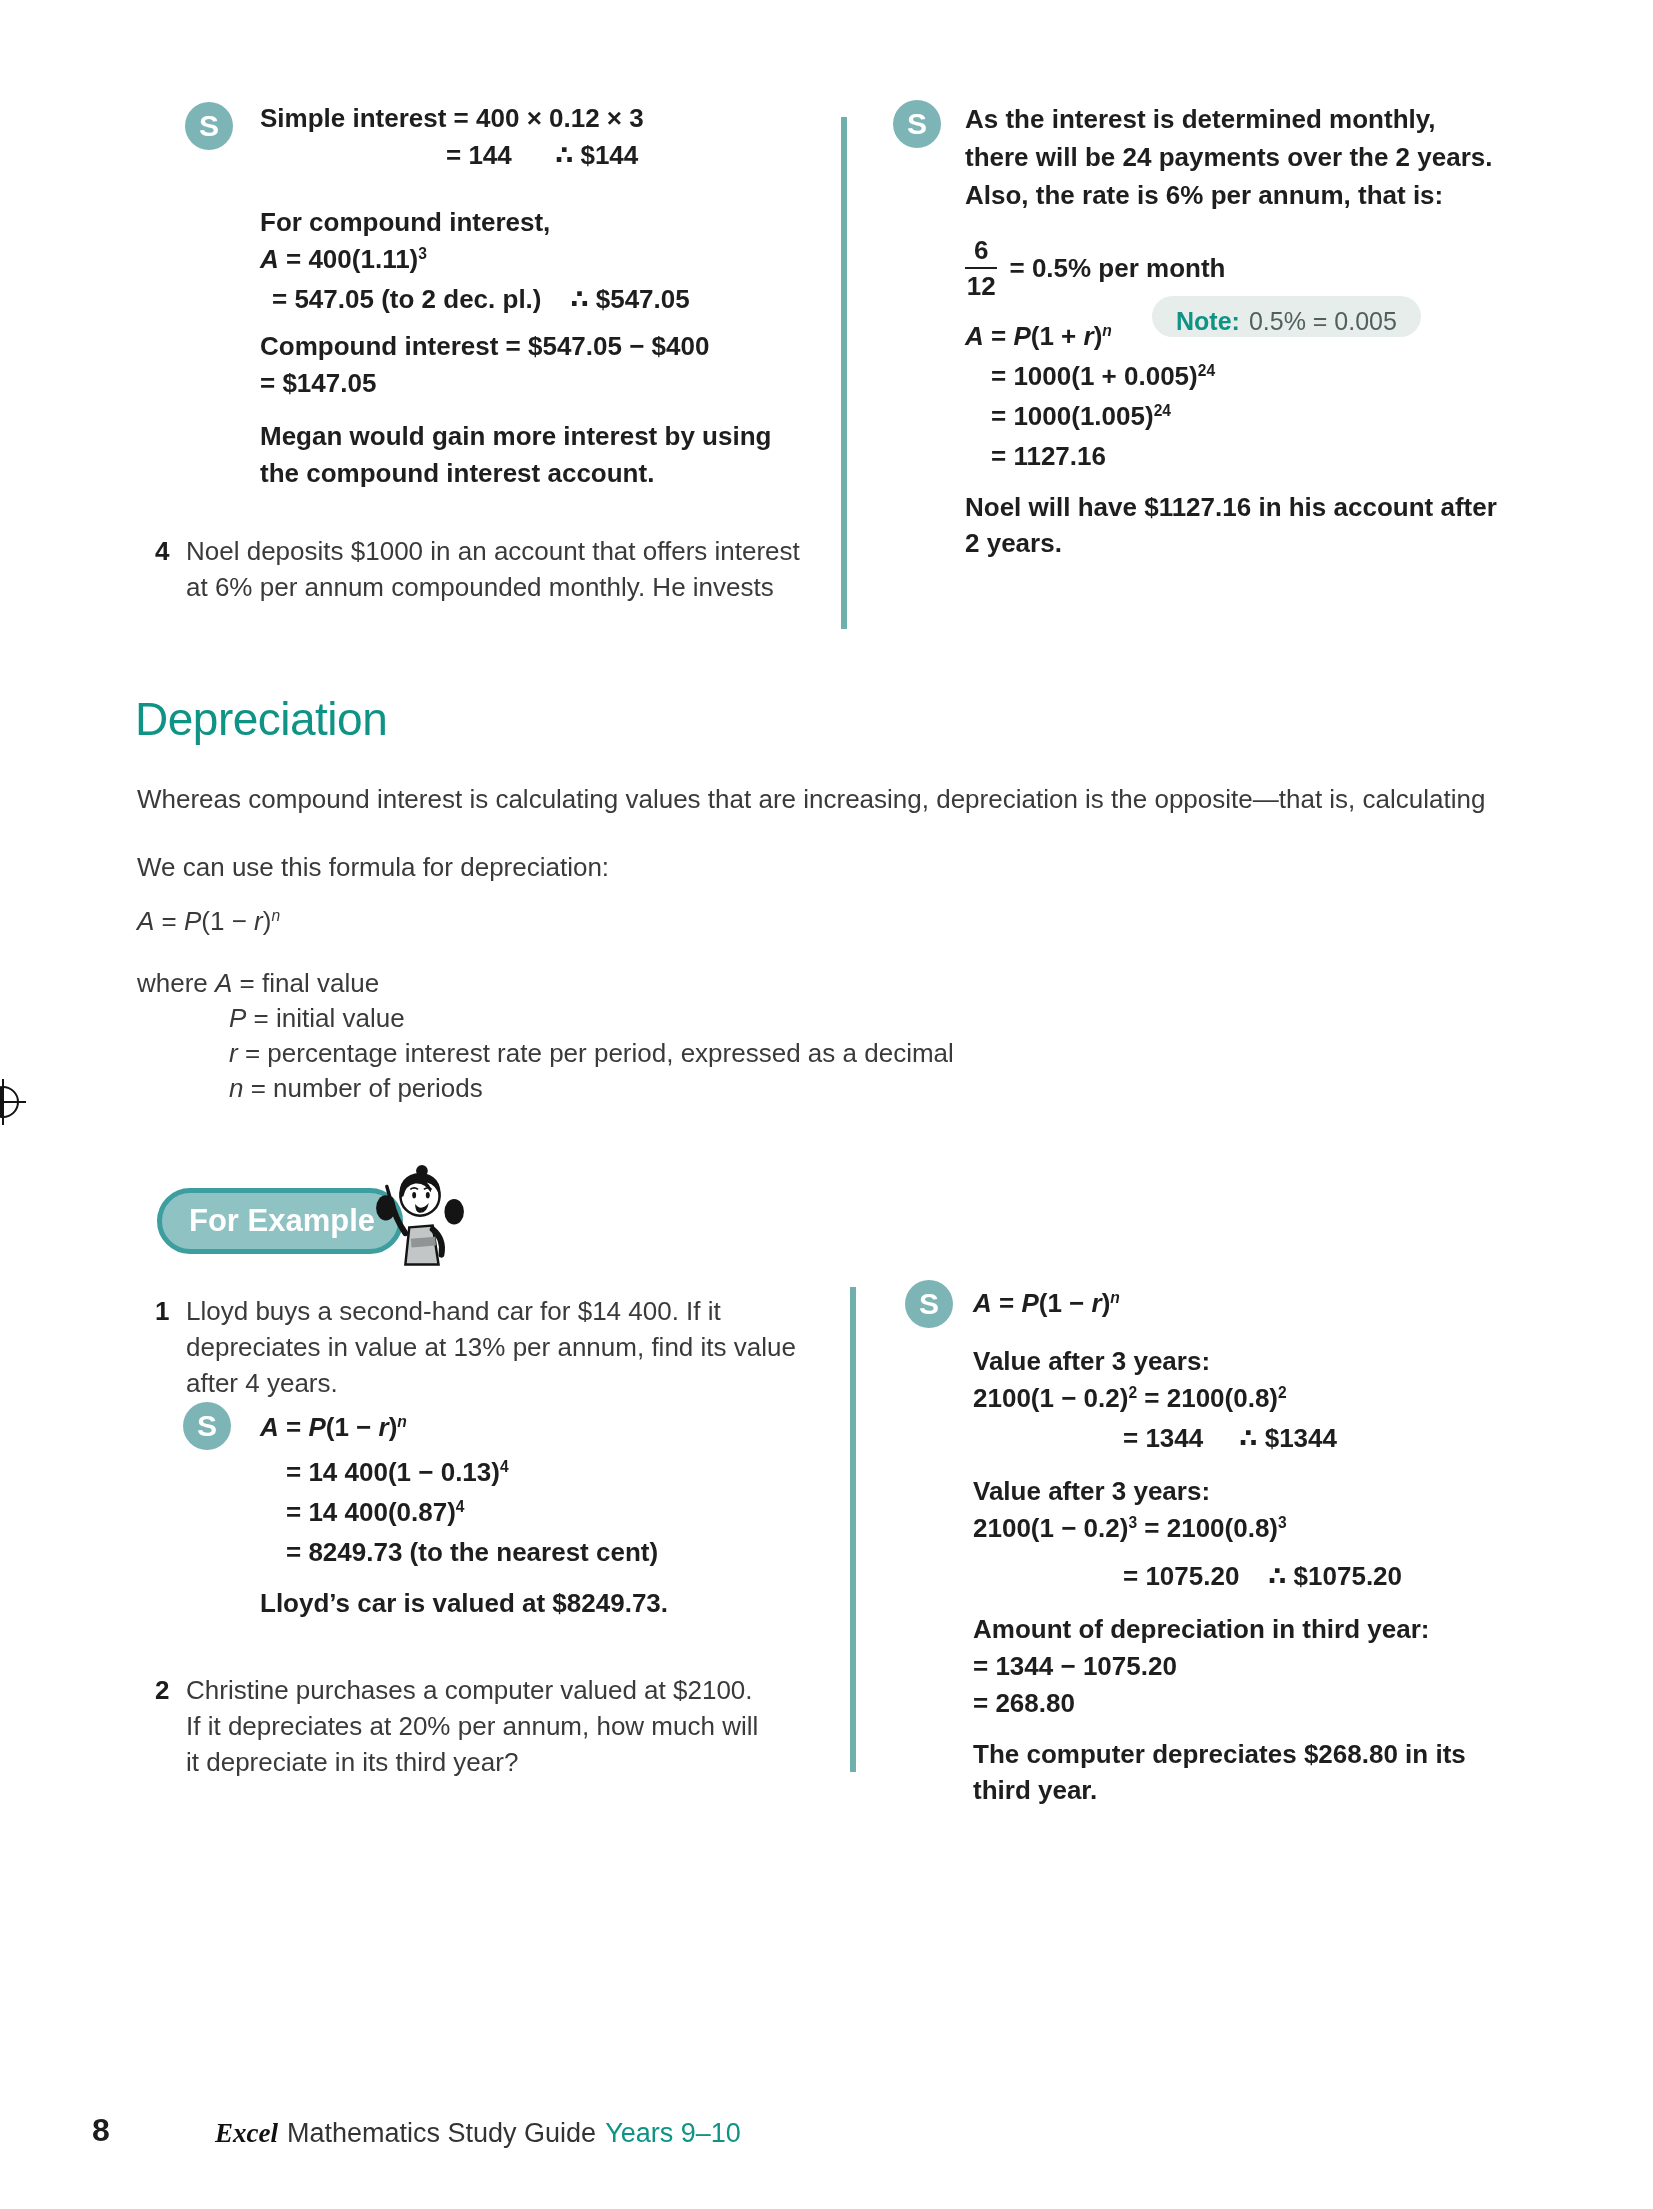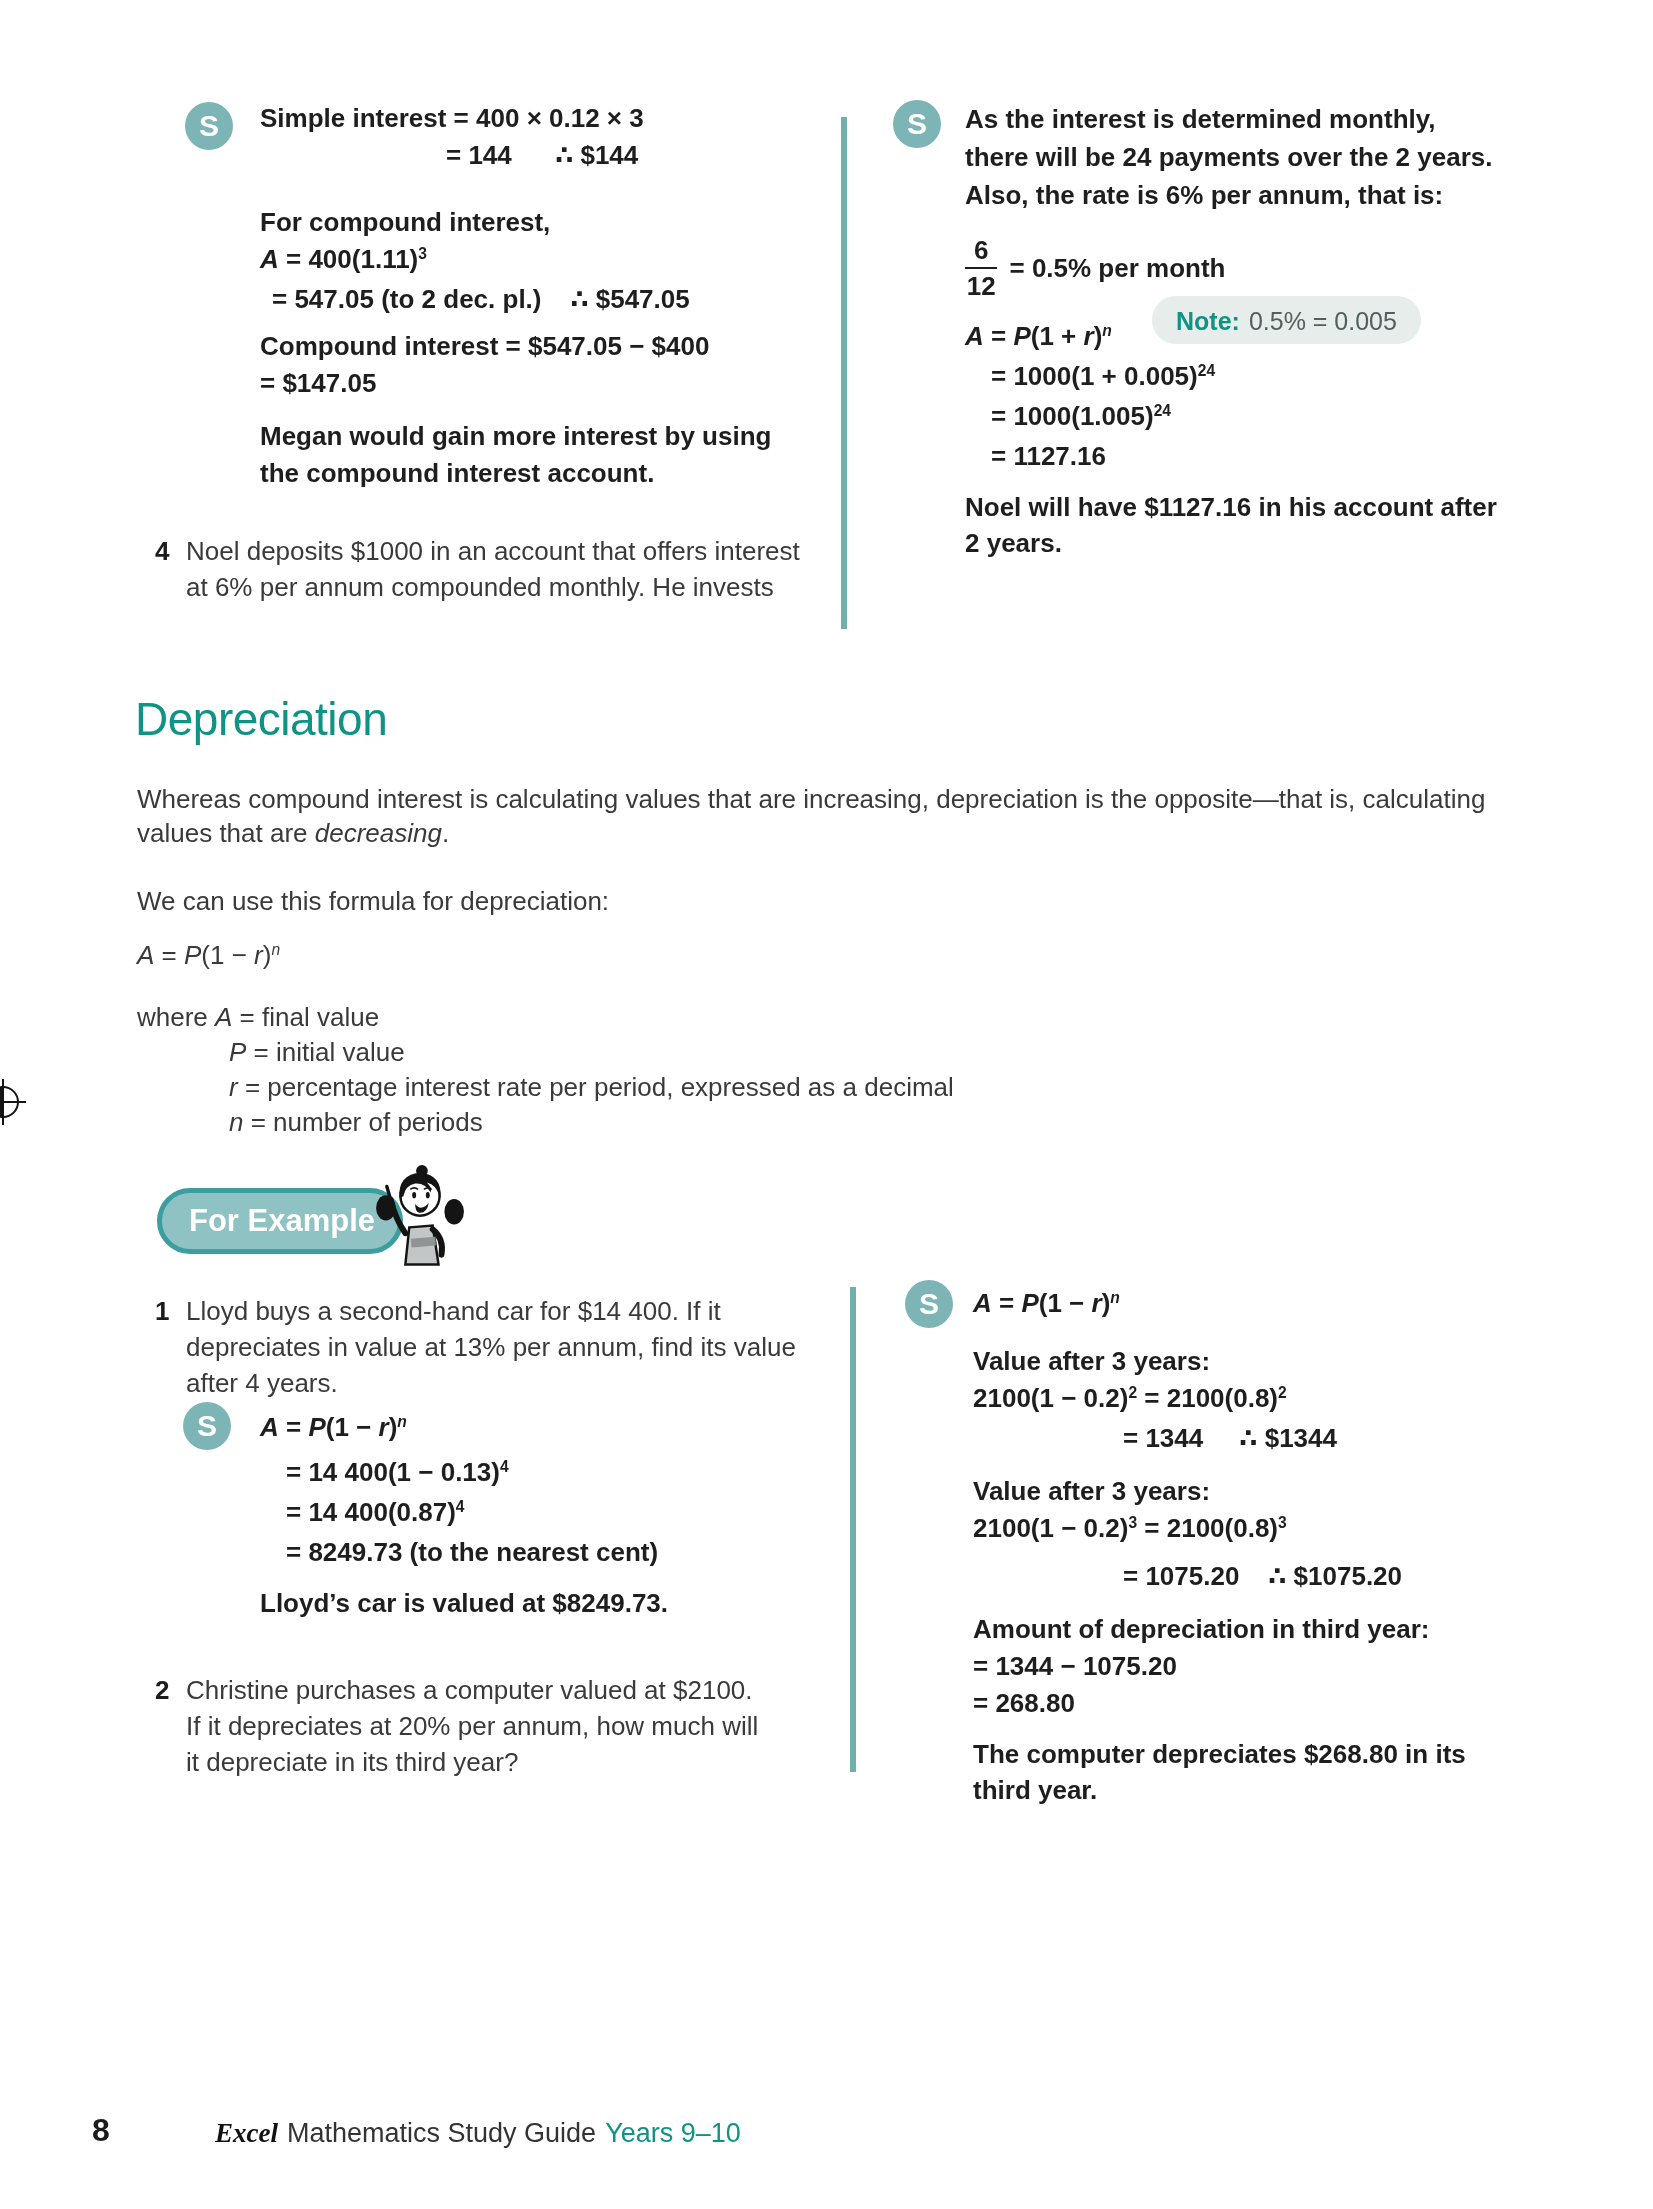--- a/index.html
+++ b/index.html
@@ -24,21 +24,21 @@
   .seg-i{font-style:italic;}
   .seg-sup{font-size:60%;position:relative;top:-0.55em;letter-spacing:0;}
   
   .frac-row{display:flex;align-items:center;margin-top:16px;height:76px;}
   .frac{display:inline-flex;flex-direction:column;text-align:center;line-height:30px;}
   .frac .num{border-bottom:2px solid #1e1e1e;padding:0 9px 2px 9px;}
   .frac .den{padding-top:2px;}
   .frac-rest{margin-left:12px;white-space:pre-wrap;}
   
   #note-box{position:absolute;left:1152px;top:296px;background:#E6EDEB;border-radius:26px;
-            height:48px;line-height:50px;padding:0 24px;font-size:25px;white-space:nowrap;}
+            height:41px;line-height:50px;padding:0 24px;font-size:25px;white-space:nowrap;}
   .note-label{color:#0E9384;font-weight:700;}
   .note-value{color:#51605E;margin-left:9px;font-weight:400;}
   
   #dep-heading{position:absolute;left:135px;top:692px;font-size:46px;font-weight:400;color:#0E9384;letter-spacing:-0.5px;}
   
   #dep-intro{position:absolute;left:137px;top:782px;width:1430px;font-size:26px;line-height:34px;color:#3a3a3a;}
   #dep-intro .line{white-space:pre-wrap;}
   #dep-p2{margin-top:34px;}
   #dep-formula{margin-top:20px;}
   #dep-where{margin-top:24px;line-height:35px;}
@@ -118,21 +118,20 @@
   </div>
 
   <div id="note-box">
     <span class="note-label">Note:</span><span class="note-value">0.5% = 0.005</span>
   </div>
 
   <div id="dep-heading">Depreciation</div>
 
   <div id="dep-intro">
     <div class="line"><span>Whereas compound interest is calculating values that are increasing, depreciation is the opposite—that is, calculating</span></div>
-    <div class="line"><span>values that are </span><span class="seg-i">decreasing</span><span>.</span></div>
     <div class="line" id="dep-p2">We can use this formula for depreciation:</div>
     <div class="line" id="dep-formula"><span class="seg-i">A</span><span> = </span><span class="seg-i">P</span><span>(1 − </span><span class="seg-i">r</span><span>)</span><span class="seg-sup seg-i">n</span></div>
     <div id="dep-where">
       <div class="line"><span>where </span><span class="seg-i">A</span><span> = final value</span></div>
       <div class="line where-indent"><span class="seg-i">P</span><span> = initial value</span></div>
       <div class="line where-indent"><span class="seg-i">r</span><span> = percentage interest rate per period, expressed as a decimal</span></div>
       <div class="line where-indent"><span class="seg-i">n</span><span> = number of periods</span></div>
     </div>
   </div>
 

